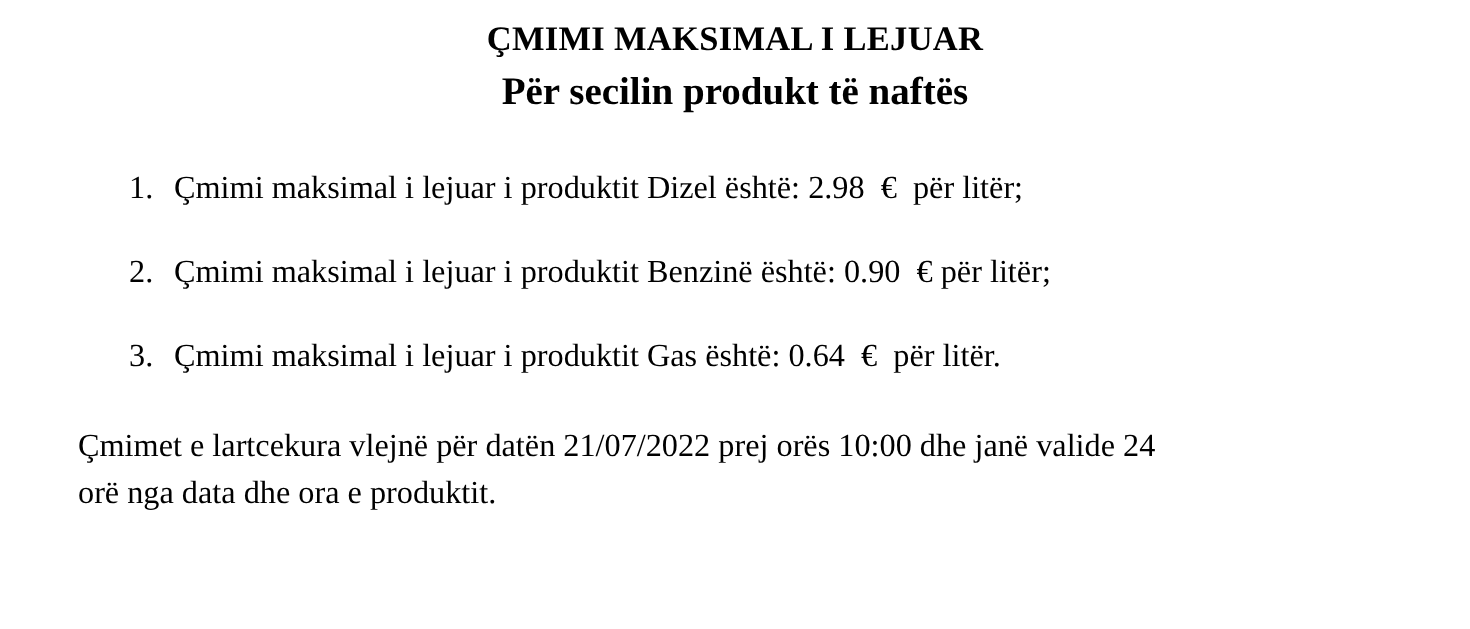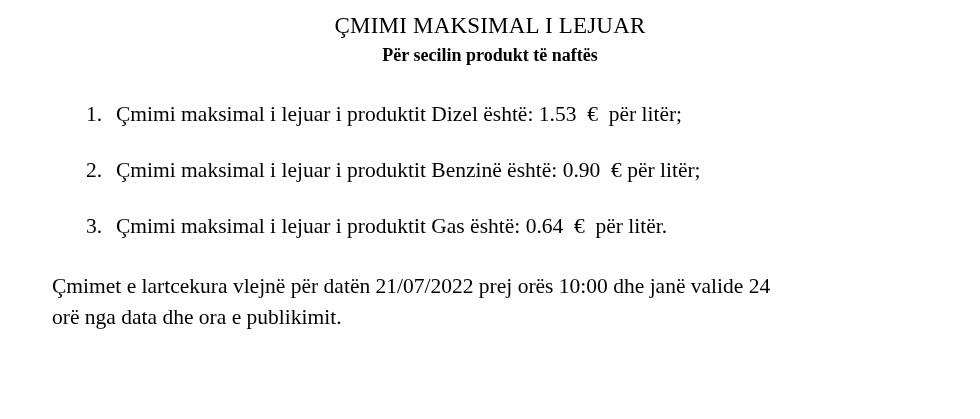--- a/index.html
+++ b/index.html
@@ -20,26 +20,26 @@
     height: 419px;
     box-sizing: border-box;
     padding: 0;
   }
   .title-block {
     text-align: center;
     margin-top: 12px;
   }
   .title-line-1 {
     font-size: 23px;
-    font-weight: normal;
+    font-weight: bold;
     letter-spacing: 0.2px;
     line-height: 1.25;
   }
   .title-line-2 {
-    font-size: 18px;
+    font-size: 26px;
     font-weight: bold;
     line-height: 1.35;
     margin-top: 2px;
   }
   .list {
     margin: 34px 0 0 0;
     padding: 0;
     list-style: none;
   }
   .list-item {
@@ -76,30 +76,30 @@
 <div class="page">
 
   <div class="title-block">
     <div class="title-line-1">ÇMIMI MAKSIMAL I LEJUAR</div>
     <div class="title-line-2">Për secilin produkt të naftës</div>
   </div>
 
   <ul class="list">
     <li class="list-item">
       <span class="item-number">1.</span>
-      <span class="item-text">Çmimi maksimal i lejuar i produktit Dizel është: 1.53  €  për litër;</span>
+      <span class="item-text">Çmimi maksimal i lejuar i produktit Dizel është: 2.98  €  për litër;</span>
     </li>
     <li class="list-item">
       <span class="item-number">2.</span>
       <span class="item-text">Çmimi maksimal i lejuar i produktit Benzinë është: 0.90  € për litër;</span>
     </li>
     <li class="list-item">
       <span class="item-number">3.</span>
       <span class="item-text">Çmimi maksimal i lejuar i produktit Gas është: 0.64  €  për litër.</span>
     </li>
   </ul>
 
   <div class="footer">
     <p>Çmimet e lartcekura vlejnë për datën 21/07/2022 prej orës 10:00 dhe janë valide 24</p>
-    <p>orë nga data dhe ora e publikimit.</p>
+    <p>orë nga data dhe ora e produktit.</p>
   </div>
 
 </div>
 
 </body></html>

